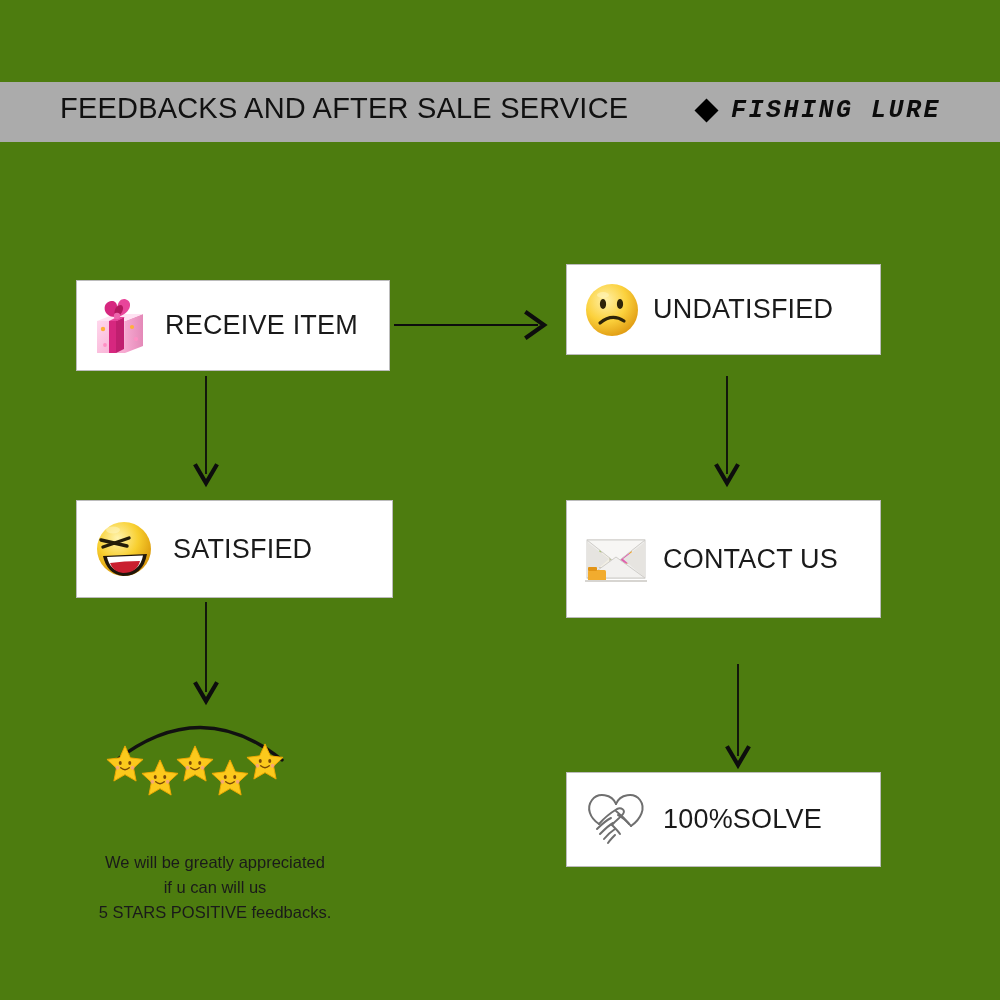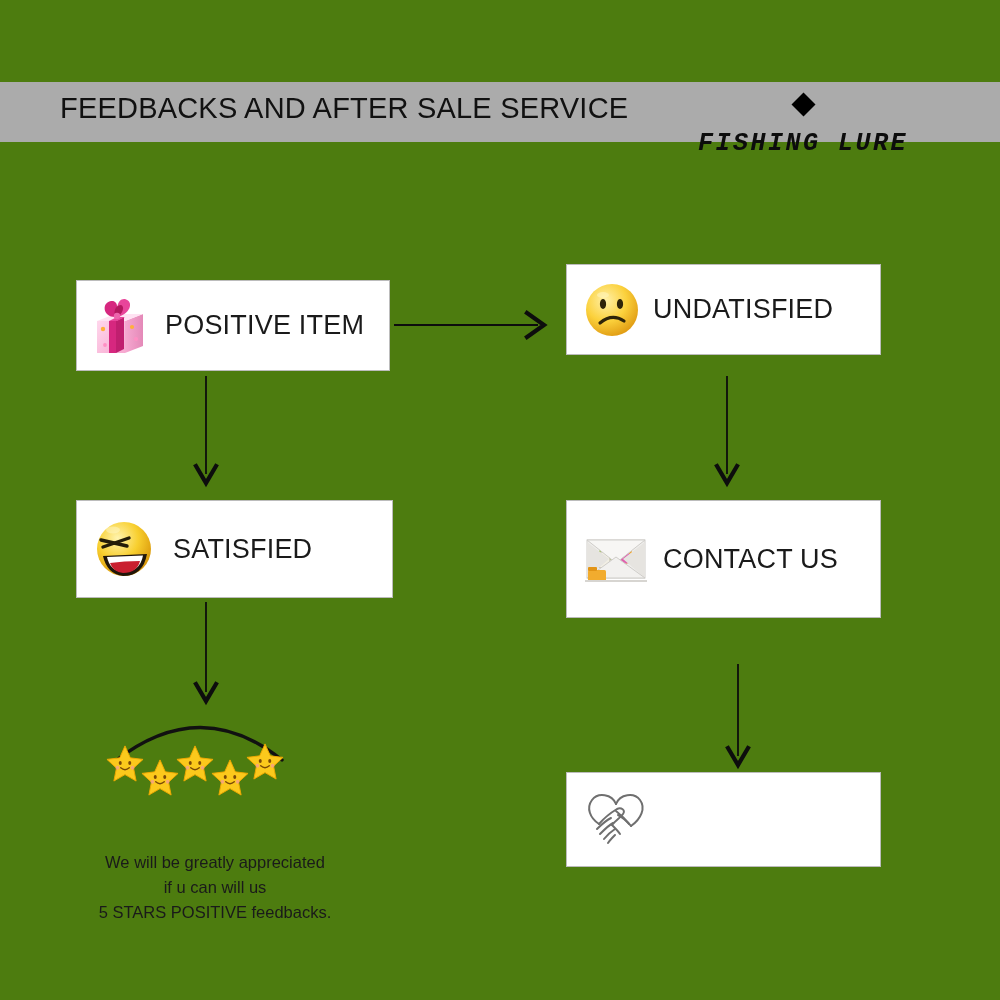--- a/index.html
+++ b/index.html
@@ -40,21 +40,20 @@
     white-space: nowrap;
   }
   .brand {
     position: absolute;
     left: 698px;
     top: 96px;
     display: flex;
     align-items: center;
     gap: 16px;
     white-space: nowrap;
-    flex-direction: column;
   }
   .brand-diamond {
     width: 17px;
     height: 17px;
     background: #000000;
     transform: rotate(45deg);
     display: inline-block;
   }
   .brand-text {
     font-family: "Liberation Mono", "DejaVu Sans Mono", monospace;
@@ -185,21 +184,21 @@
         <polygon points="25,26 33,22 33,54 25,58" fill="#c01f6f"></polygon>
 
         <polygon points="18,26 26,22 34,22 26,26" fill="#e8459a"></polygon>
 
         <path d="M24 22 C12 22 10 8 20 6 C28 5 27 16 24 22 Z" fill="#d6277f"></path>
         <path d="M26 22 C38 20 44 7 34 4 C26 3 25 15 26 22 Z" fill="#e8459a"></path>
         <path d="M24 22 C22 14 26 10 30 10 C34 11 32 19 26 22 Z" fill="#b3185f"></path>
         <circle cx="26" cy="21" r="3.2" fill="#ec64ac"></circle>
       </svg>
     </span>
-    <span class="box-label">POSITIVE ITEM</span>
+    <span class="box-label">RECEIVE ITEM</span>
   </div>
 
   <div class="box" id="box-undat">
     <span class="box-icon">
       <svg width="62" height="62" viewBox="0 0 62 62">
         <defs>
           <radialGradient id="sadFace" cx="38%" cy="32%" r="72%">
             <stop offset="0%" stop-color="#fff0a8"></stop>
             <stop offset="55%" stop-color="#fbd13c"></stop>
             <stop offset="100%" stop-color="#e09b12"></stop>
@@ -279,20 +278,21 @@
 
           <path d="M16 42 C20 38 26 33 30 31"></path>
           <path d="M19 47 C23 43 28 38 32 36"></path>
           <path d="M23 52 C26 48 31 44 34 42"></path>
           <path d="M27 56 C29 53 32 50 34 48"></path>
           <path d="M35 24 C40 28 45 33 48 37"></path>
           <path d="M31 38 C34 41 37 44 39 47"></path>
         </g>
       </svg>
     </span>
+    <span class="box-label">100%SOLVE</span>
   </div>
 
   <svg class="arrow-svg" style="left:390px; top:305px;" width="170" height="42">
     <line x1="4" y1="20" x2="148" y2="20" stroke="#0d0d0d" stroke-width="1.8"></line>
     <polyline points="137,8 154,20 137,32" fill="none" stroke="#0d0d0d" stroke-width="4.2" stroke-linecap="square" stroke-linejoin="miter"></polyline>
   </svg>
 
   <svg class="arrow-svg" style="left:190px; top:374px;" width="36" height="115">
     <line x1="16" y1="2" x2="16" y2="100" stroke="#0d0d0d" stroke-width="1.8"></line>
     <polyline points="6,92 16,109 26,92" fill="none" stroke="#0d0d0d" stroke-width="4.2" stroke-linecap="square" stroke-linejoin="miter"></polyline>

